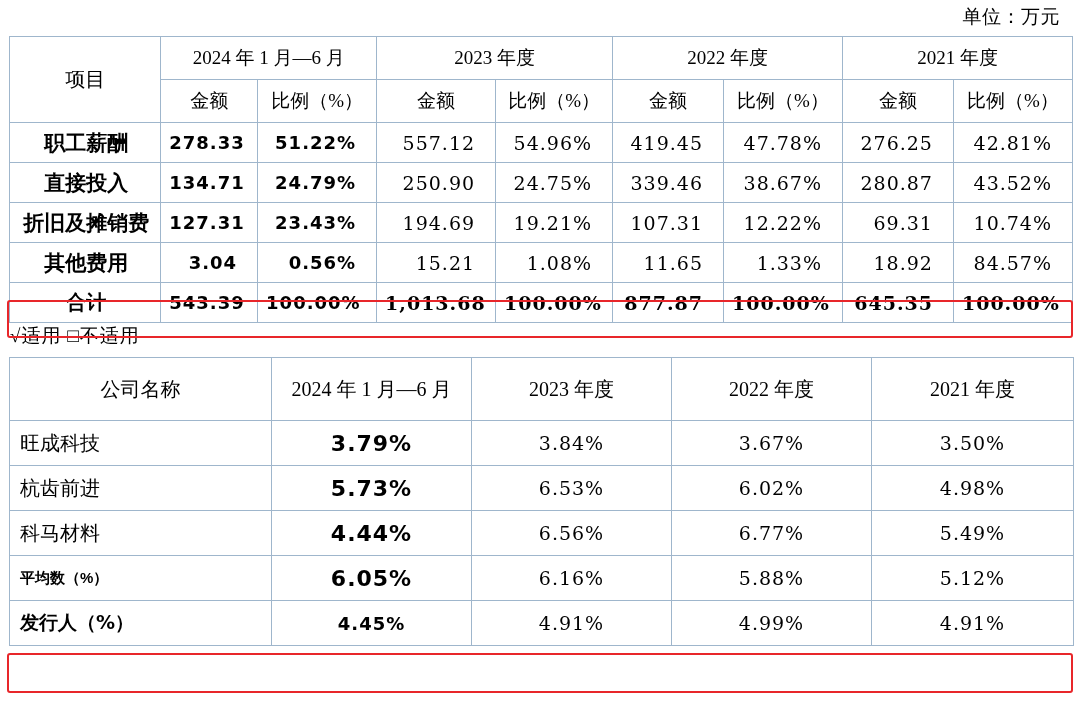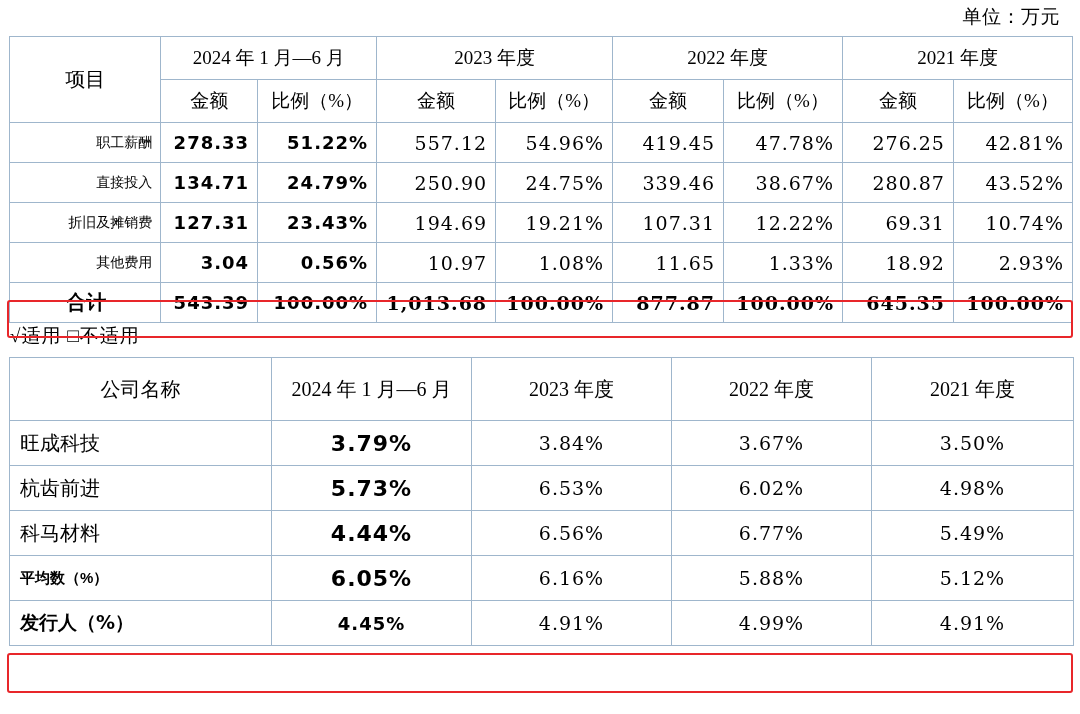--- a/index.html
+++ b/index.html
@@ -45,31 +45,32 @@
     text-align: center;
     font-size: 19px;
     line-height: 1.25;
     height: 36px;
   }
   .t1 .item-head {
     text-align: center;
     font-size: 20px;
   }
   .t1 td.rowlabel {
-    text-align: right;
-    font-size: 14px;
+    text-align: center;
+    font-size: 21px;
     padding-left: 10px;
     height: 33px;
+    font-weight: bold;
   }
   .t1 td.num {
     text-align: right;
     font-size: 19px;
     font-family: "DejaVu Serif", "Liberation Serif", serif;
     letter-spacing: 1px;
-    padding-right: 8px;
+    padding-right: 20px;
     margin-top: 28px;
   }
   .t1 td.bold, .t1 td.num.bold {
     font-weight: bold;
     font-family: "DejaVu Sans", "Liberation Sans", sans-serif;
     font-size: 18px;
   }
   .t1 tr.total td {
     font-weight: bold;
     font-family: "DejaVu Sans", "Liberation Sans", sans-serif;
@@ -232,26 +233,26 @@
         <td class="num">19.21%</td>
         <td class="num">107.31</td>
         <td class="num">12.22%</td>
         <td class="num">69.31</td>
         <td class="num">10.74%</td>
       </tr>
       <tr>
         <td class="rowlabel">其他费用</td>
         <td class="num bold">3.04</td>
         <td class="num bold">0.56%</td>
-        <td class="num">10.97</td>
+        <td class="num">15.21</td>
         <td class="num">1.08%</td>
         <td class="num">11.65</td>
         <td class="num">1.33%</td>
         <td class="num">18.92</td>
-        <td class="num">2.93%</td>
+        <td class="num">84.57%</td>
       </tr>
       <tr class="total">
         <td class="rowlabel">合计</td>
         <td class="num">543.39</td>
         <td class="num">100.00%</td>
         <td class="num plain">1,013.68</td>
         <td class="num plain">100.00%</td>
         <td class="num plain">877.87</td>
         <td class="num plain">100.00%</td>
         <td class="num plain">645.35</td>

